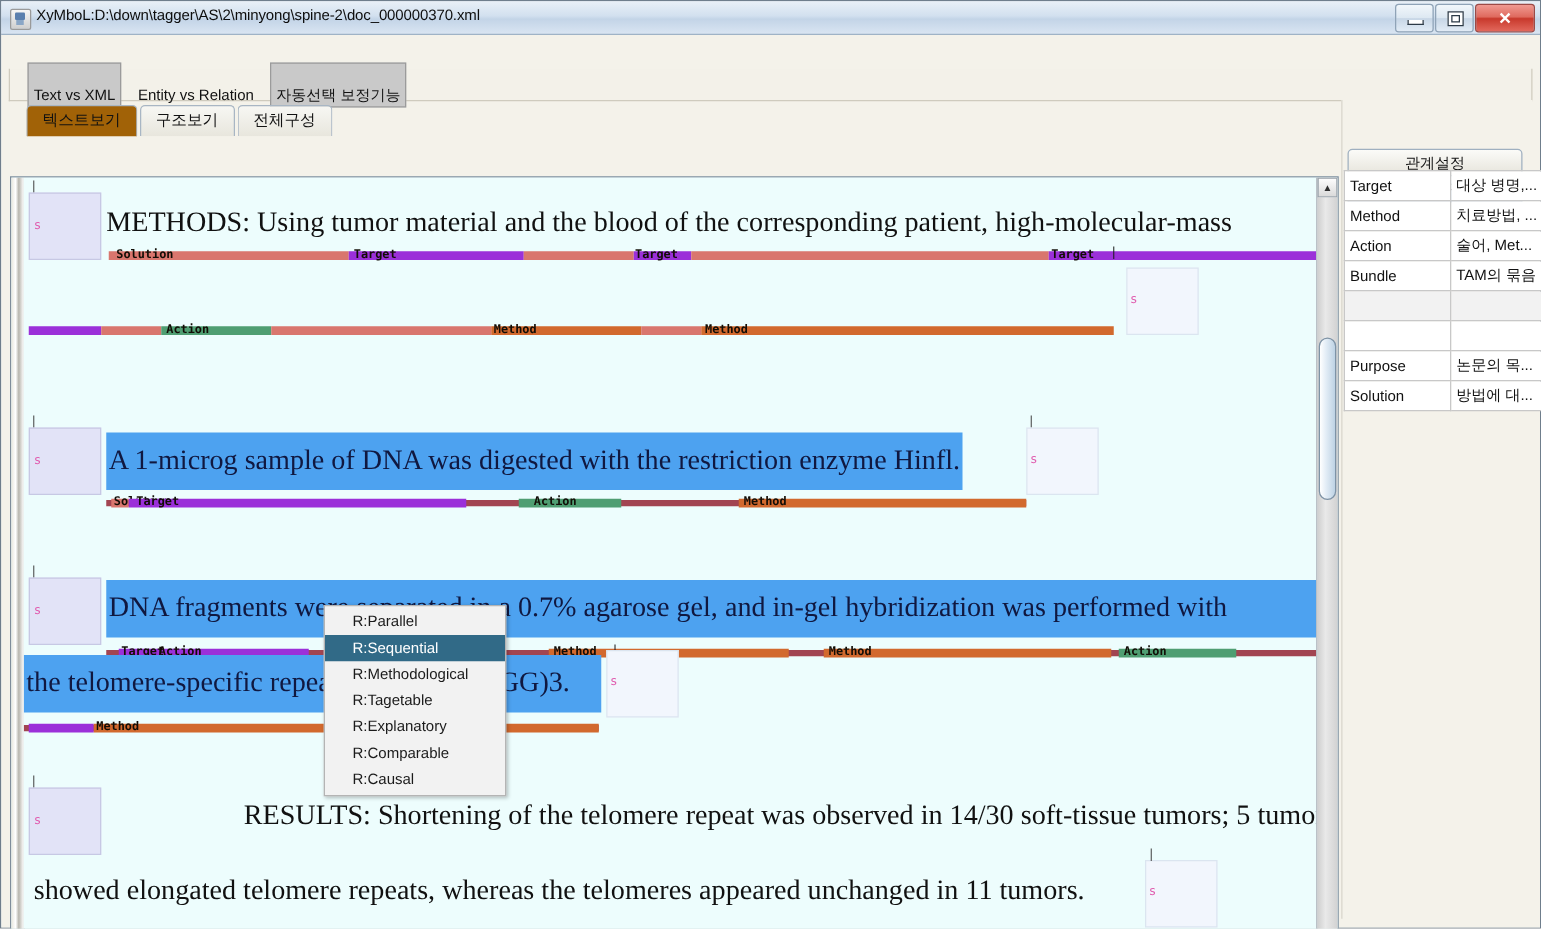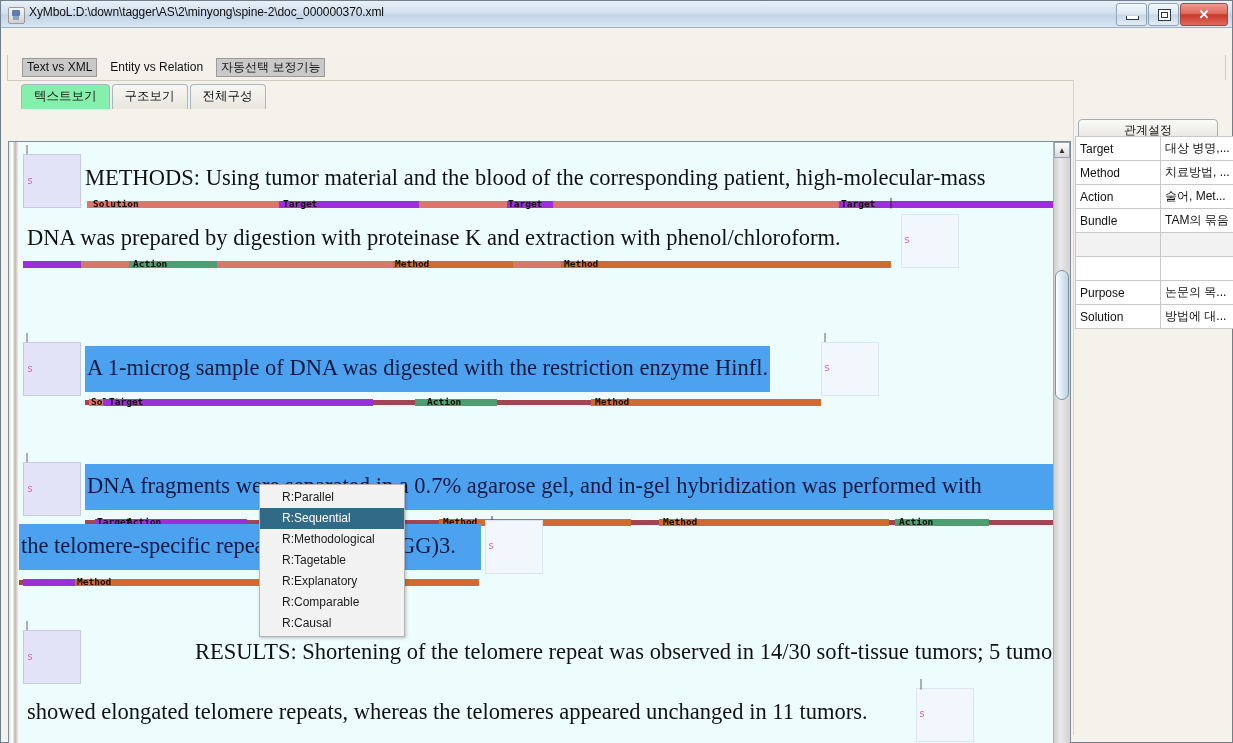--- a/index.html
+++ b/index.html
@@ -158,21 +158,21 @@
     border-top: none;
     box-sizing: border-box;
     display: flex;
     align-items: center;
     padding-left: 14px;
     gap: 8px;
   }
   .mode-btn {
     font-size: 12px;
     color: #111;
-    padding: 1px 4px 2px 4px;
+    padding: 18px 4px 2px 4px;
     background: #c9c9c9;
     border: 1px solid #9b9b9b;
     line-height: 14px;
     cursor: default;
   }
   .mode-btn.plain {
     background: transparent;
     border: 1px solid transparent;
   }
 
@@ -193,21 +193,21 @@
     border: 1px solid #a8b6c4;
     border-bottom: none;
     border-radius: 4px 4px 0 0;
     background: linear-gradient(to bottom, #f7f7f3 0%, #e8e6dd 100%);
     margin-right: 2px;
     cursor: default;
     position: relative;
     line-height: 15px;
   }
   .tab.active {
-    background: #86efac;
+    background: #a16207;
     z-index: 3;
   }
 
   
   .editor-wrap {
     position: absolute;
     left: 7px; top: 113px;
     width: 1063px; height: 622px;
     border: 1px solid #7f8d9b;
     background: #edfdfd;
@@ -494,21 +494,20 @@
             <div class="alabel" style="left:264px;">Target</div>
             <div class="abar" style="left:400px; width:88px; background:#d9766e;"></div>
             <div class="abar" style="left:488px; width:46px; background:#9b30d9;"></div>
             <div class="alabel" style="left:489px;">Target</div>
             <div class="abar" style="left:534px; width:286px; background:#d9766e;"></div>
             <div class="abar" style="left:820px; width:226px; background:#9b30d9;"></div>
             <div class="alabel" style="left:822px;">Target</div>
             <div class="apipe" style="left:869px;">|</div>
           </div>
 
-          <div class="sent-line" style="left:8px; top:82px;">DNA was prepared by digestion with proteinase K and extraction with phenol/chloroform.</div>
           <div class="endmark" style="left:882px; top:72px;">
             <span class="s-letter">s</span>
           </div>
           <div class="annorow" style="left:0px; top:116px; width:1046px;">
             <div class="abar" style="left:4px; width:58px; background:#9b30d9;"></div>
             <div class="abar" style="left:62px; width:48px; background:#d9766e;"></div>
             <div class="abar" style="left:110px; width:88px; background:#4f9e72;"></div>
             <div class="alabel" style="left:114px;">Action</div>
             <div class="abar" style="left:198px; width:176px; background:#d9766e;"></div>
             <div class="abar" style="left:374px; width:120px; background:#d2692e;"></div>

